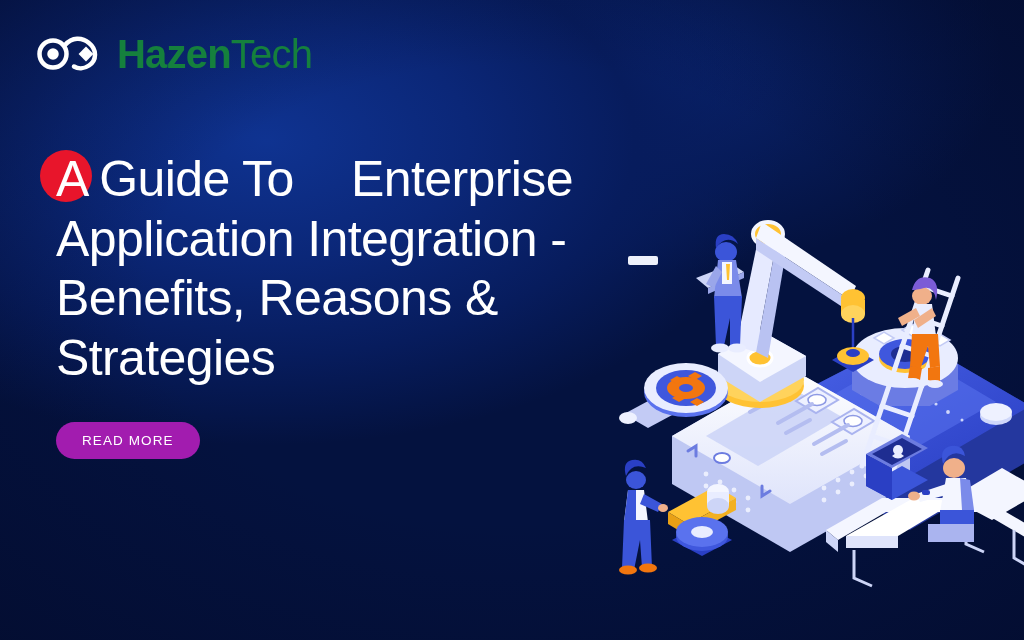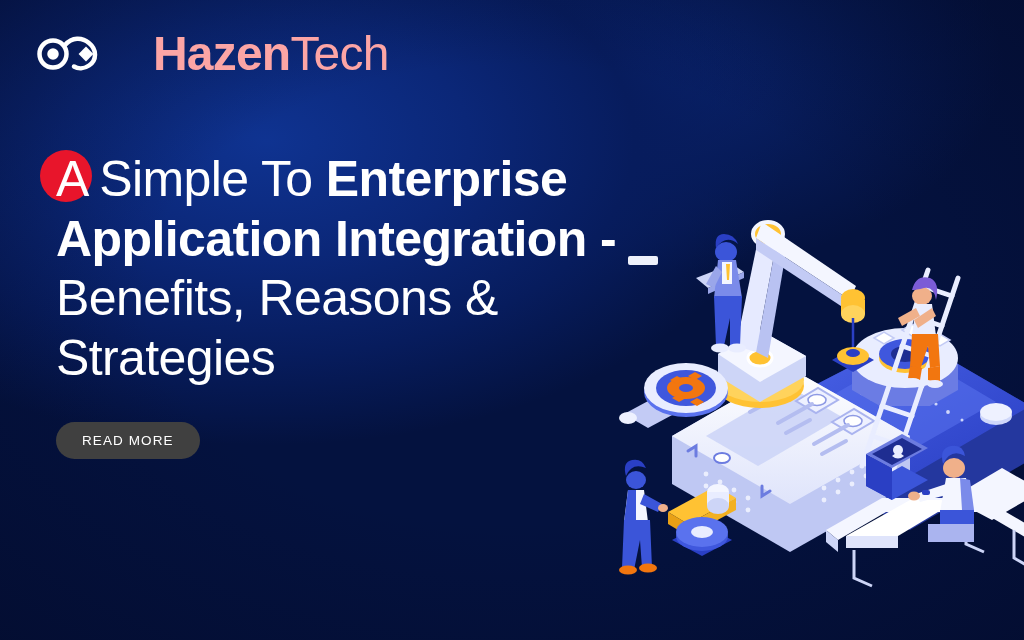--- a/index.html
+++ b/index.html
@@ -47,26 +47,25 @@
     z-index:6;
   }
   .logo {
     display:flex;
     align-items:center;
     gap:13px;
     text-decoration:none;
   }
   .logo-mark { width:68px; height:40px; display:block; flex:none; }
   .logo-word {
-    font-size:48px;
+    font-size:40px;
     letter-spacing:-0.8px;
     line-height:1;
     white-space:nowrap;
-    color:#fca5a5;
-    margin-left:36px;
+    color:#15803d;
   }
   .logo-word .lw-a { font-weight:700; }
   .logo-word .lw-b { font-weight:300; }
 
   .tagline {
     font-size:25px;
     font-weight:700;
     color:#ffffff;
     letter-spacing:-0.2px;
     white-space:nowrap;
@@ -92,38 +91,38 @@
   }
   .headline {
     position:relative;
     font-size:50px;
     line-height:1.19;
     color:#ffffff;
     letter-spacing:-0.6px;
     font-weight:300;
     margin:0 0 34px 0;
   }
-  .headline .hl-strong { font-weight:700; }
+  .headline .hl-strong { font-weight:400;margin-left:44px; }
   .headline .hl-light  { font-weight:300; }
 
   .subcopy {
     font-size:19px;
     line-height:1.48;
     font-weight:300;
     color:#e9ecf6;
     letter-spacing:-0.1px;
     max-width:560px;
     margin:0 0 30px 0;
   }
 
   .cta {
     display:inline-flex;
     align-items:center;
     justify-content:center;
-    background:#404040;
+    background:#a21caf;
     color:#ffffff;
     border:none;
     border-radius:999px;
     padding:11px 26px;
     font-family:"Liberation Sans", sans-serif;
     font-size:13.5px;
     font-weight:400;
     letter-spacing:1.1px;
     cursor:pointer;
     white-space:nowrap;
@@ -176,21 +175,21 @@
       </div>
     </div>
 
   </div>
 
   <div class="copy">
 
     <div class="red-dot"></div>
 
     <h1 class="headline">
-      <span class="hl-light">A Simple To </span><span class="hl-strong">Enterprise Application Integration -</span><span class="hl-light"> Benefits, Reasons &amp; Strategies</span>
+      <span class="hl-light">A Guide To </span><span class="hl-strong">Enterprise Application Integration -</span><span class="hl-light"> Benefits, Reasons &amp; Strategies</span>
     </h1>
 
 
     <button class="cta">READ MORE</button>
   </div>
 
   <div class="art-dash"></div>
 
   <div class="art">
     <svg viewBox="0 0 420 420" xmlns="http://www.w3.org/2000/svg" aria-hidden="true">

